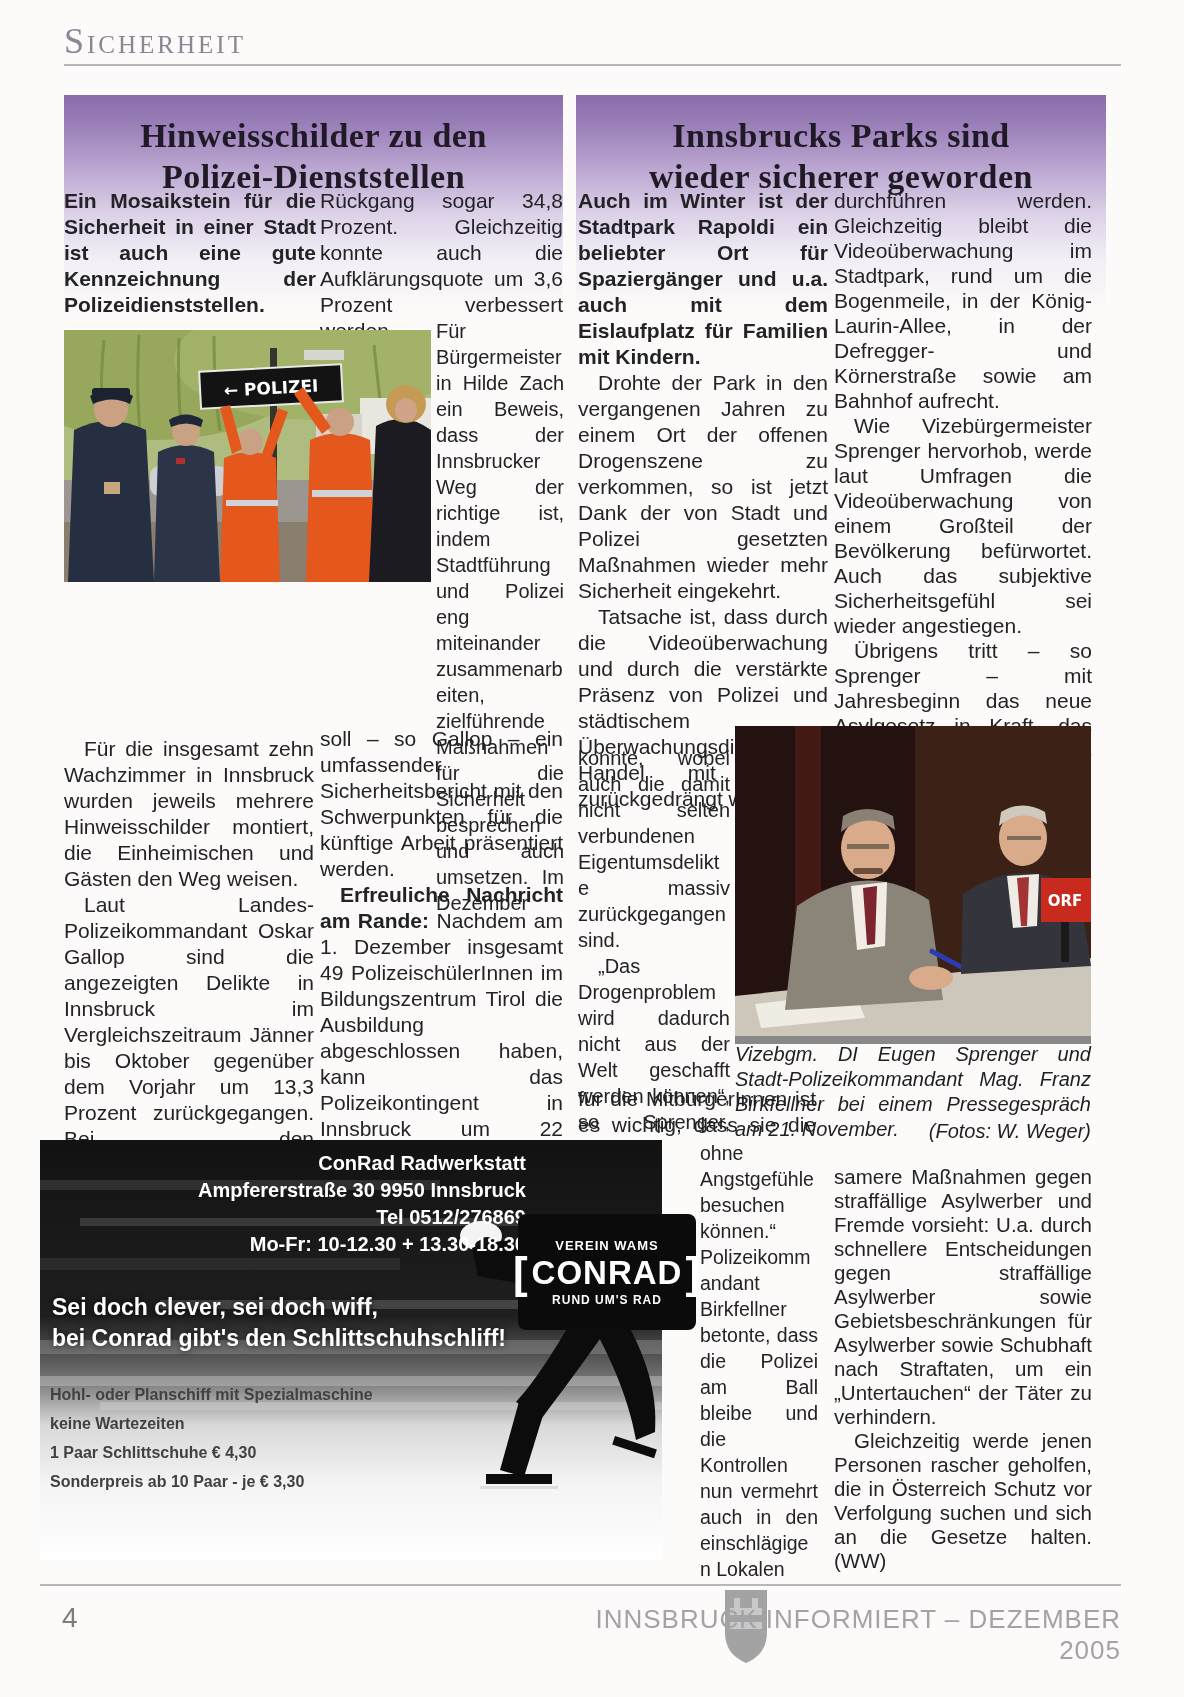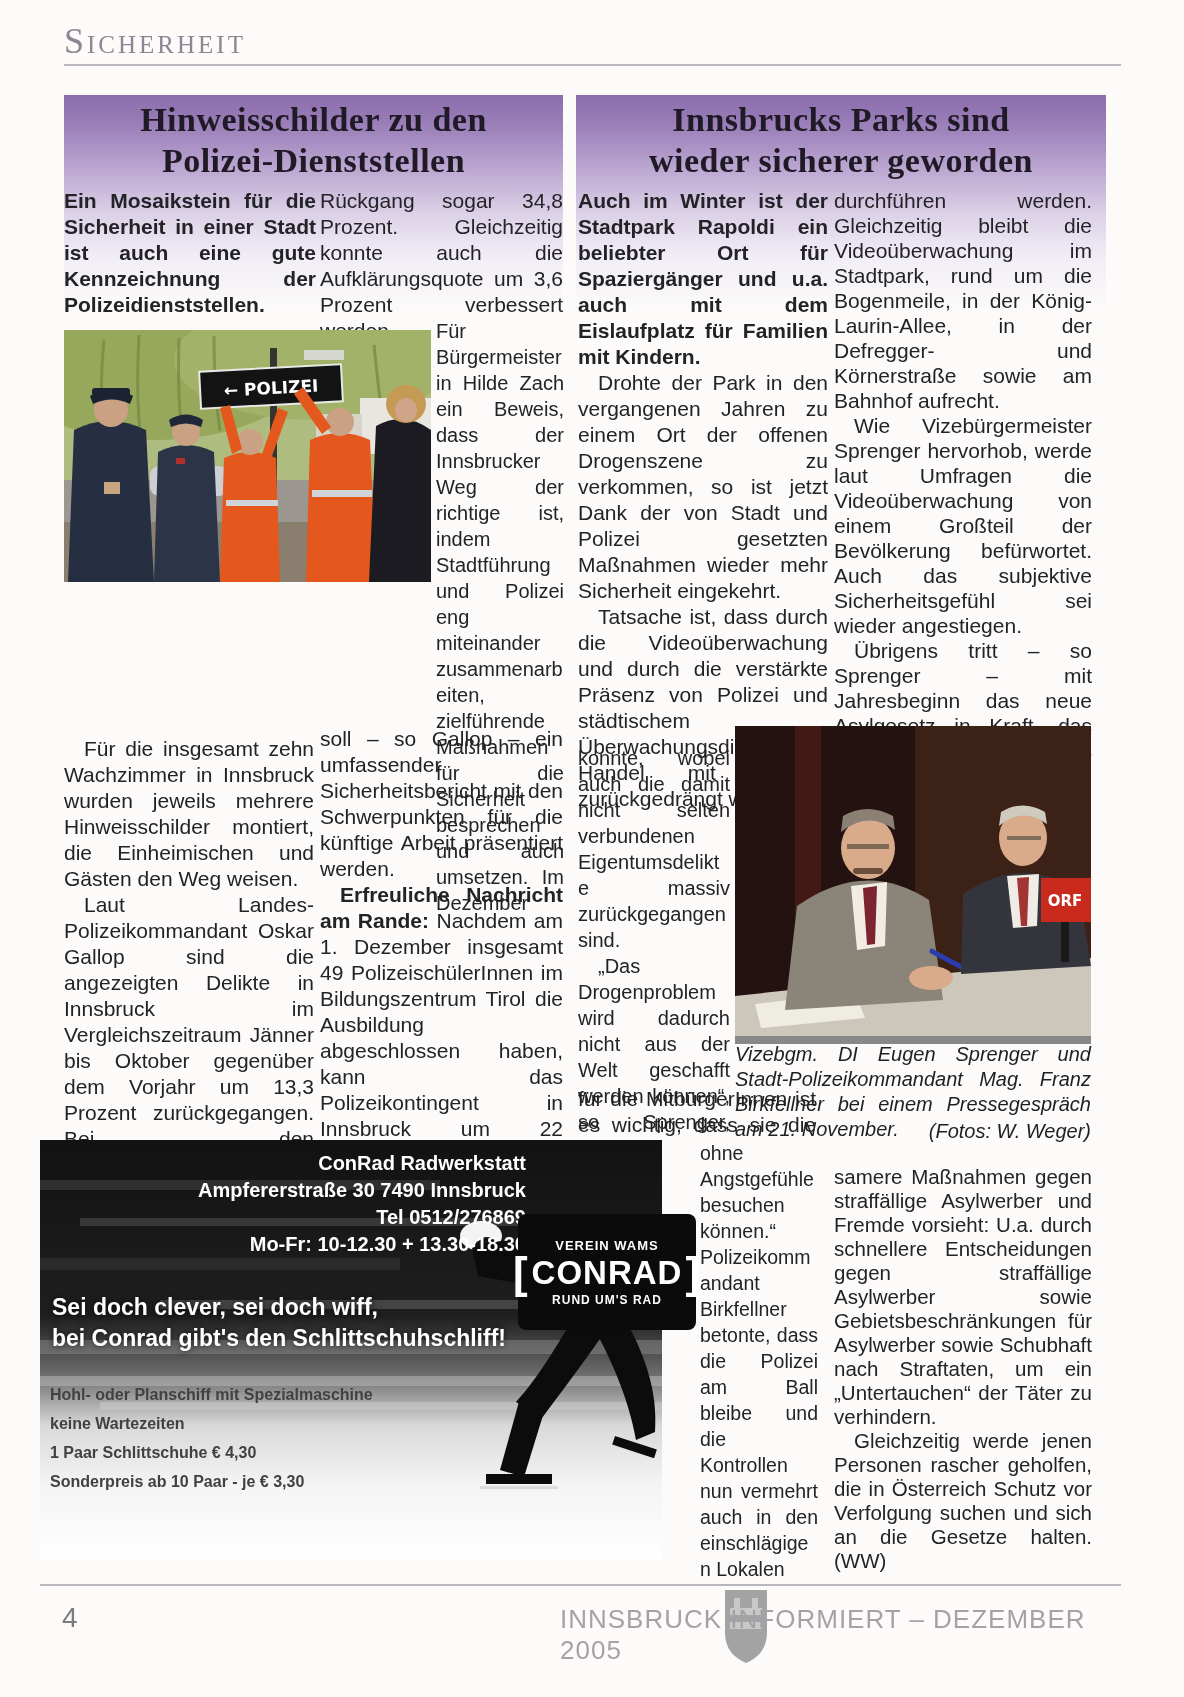--- a/index.html
+++ b/index.html
@@ -19,21 +19,21 @@
 
   
   .hpanel {
     position:absolute;
     background:linear-gradient(180deg,#8a6cab 0%, #9c81ba 15%, #bda9d2 35%,
       #ddd2e8 55%, #f2eef6 75%, rgba(255,255,255,0) 100%);
   }
   .hl {
     font-family:"Liberation Serif", serif; font-weight:bold;
     font-size:34px; line-height:41px; text-align:center;
-    color:#201a26; padding-top:4px; letter-spacing:0.5px;
+    color:#201a26; padding-top:20px; letter-spacing:0.5px;
   }
 
   
   .tb { position:absolute; font-size:21px; line-height:26px; text-align:justify; }
   .tb p { margin:0; }
   .tb p.ind { text-indent:20px; }
   .bold { font-weight:bold; }
   .narrow { overflow-wrap:break-word; }
   .cap { font-style:italic; font-size:20px; line-height:25px; color:#1f1f23; }
 
@@ -61,21 +61,21 @@
     display:flex; flex-direction:column; justify-content:center; gap:1px;
   }
   #logo .l-top { font-size:13px; font-weight:bold; letter-spacing:1px; }
   #logo .l-mid { font-size:33px; font-weight:900; letter-spacing:1px; display:flex; align-items:center; justify-content:center; }
   #logo .l-brk { font-size:44px; font-weight:900; line-height:30px; padding:0 3px; }
   #logo .l-bot { font-size:12px; font-weight:bold; letter-spacing:1px; }
 
   
   .pgnum { position:absolute; left:62px; top:1602px; font-size:28px; color:#7c7c7c; }
   .ftitle {
-    position:absolute; left:560px; top:1604px; width:561px; 
+    position:absolute; left:560px; top:1604px; width:561px; text-align:right;
     font-size:26px; letter-spacing:1px; color:#a5a1a8;
   }
   .crest { position:absolute; left:722px; top:1588px; }
 </style>
 </head>
 <body>
 
 <div id="page">
 
   <div class="kicker">Sicherheit</div>
@@ -272,21 +272,21 @@
         <path d="M548 152 C520 202 498 238 476 262 L502 278 C532 238 562 198 580 168 Z" fill="#0c0c0c"></path>
         <path d="M480 258 L460 330 L484 337 L504 272 Z" fill="#0c0c0c"></path>
         <rect x="446" y="334" width="66" height="10" fill="#0c0c0c"></rect>
         <rect x="440" y="346" width="78" height="3" fill="#dddddd"></rect>
         <path d="M575 162 C606 212 618 252 615 292 L596 300 C588 254 566 208 548 178 Z" fill="#0c0c0c"></path>
         <rect x="575" y="296" width="44" height="9" transform="rotate(18 575 296)" fill="#0c0c0c"></rect>
       </g>
     </svg>
     <div class="contact">
       <div>ConRad Radwerkstatt</div>
-      <div>Ampfererstraße 30  7490 Innsbruck</div>
+      <div>Ampfererstraße 30  9950 Innsbruck</div>
       <div>Tel 0512/276869</div>
       <div>Mo-Fr: 10-12.30 + 13.30-18.30</div>
     </div>
     <div class="slogan">
       <div>Sei doch clever, sei doch wiff,</div>
       <div>bei Conrad gibt's den Schlittschuhschliff!</div>
     </div>
     <div class="details">
       <div>Hohl- oder Planschiff mit Spezialmaschine</div>
       <div>keine Wartezeiten</div>

